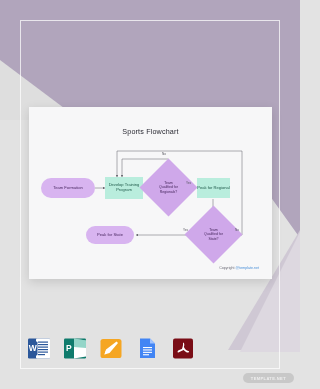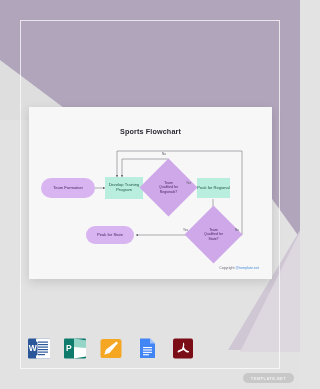--- a/index.html
+++ b/index.html
@@ -40,21 +40,21 @@
   }
 
   
   .card{
     position:absolute;left:29px;top:107px;width:243px;height:172px;
     background:#f7f7f8;
     box-shadow:0 3px 10px rgba(0,0,0,.13);
   }
   .card-title{
     position:absolute;left:0;right:0;top:20px;
-    text-align:center;font-size:7.2px;font-weight:bold;color:#2a2a33;
+    text-align:center;font-size:7.2px;font-weight:normal;color:#2a2a33;
     letter-spacing:.15px;
   }
   .copyright{
     position:absolute;right:13px;bottom:9px;
     font-size:3.6px;color:#6d6d78;white-space:nowrap;
   }
   .copyright .lnk{color:#4a90d9;}
 
   
   .fc{position:absolute;left:0;top:0;width:243px;height:172px;}

